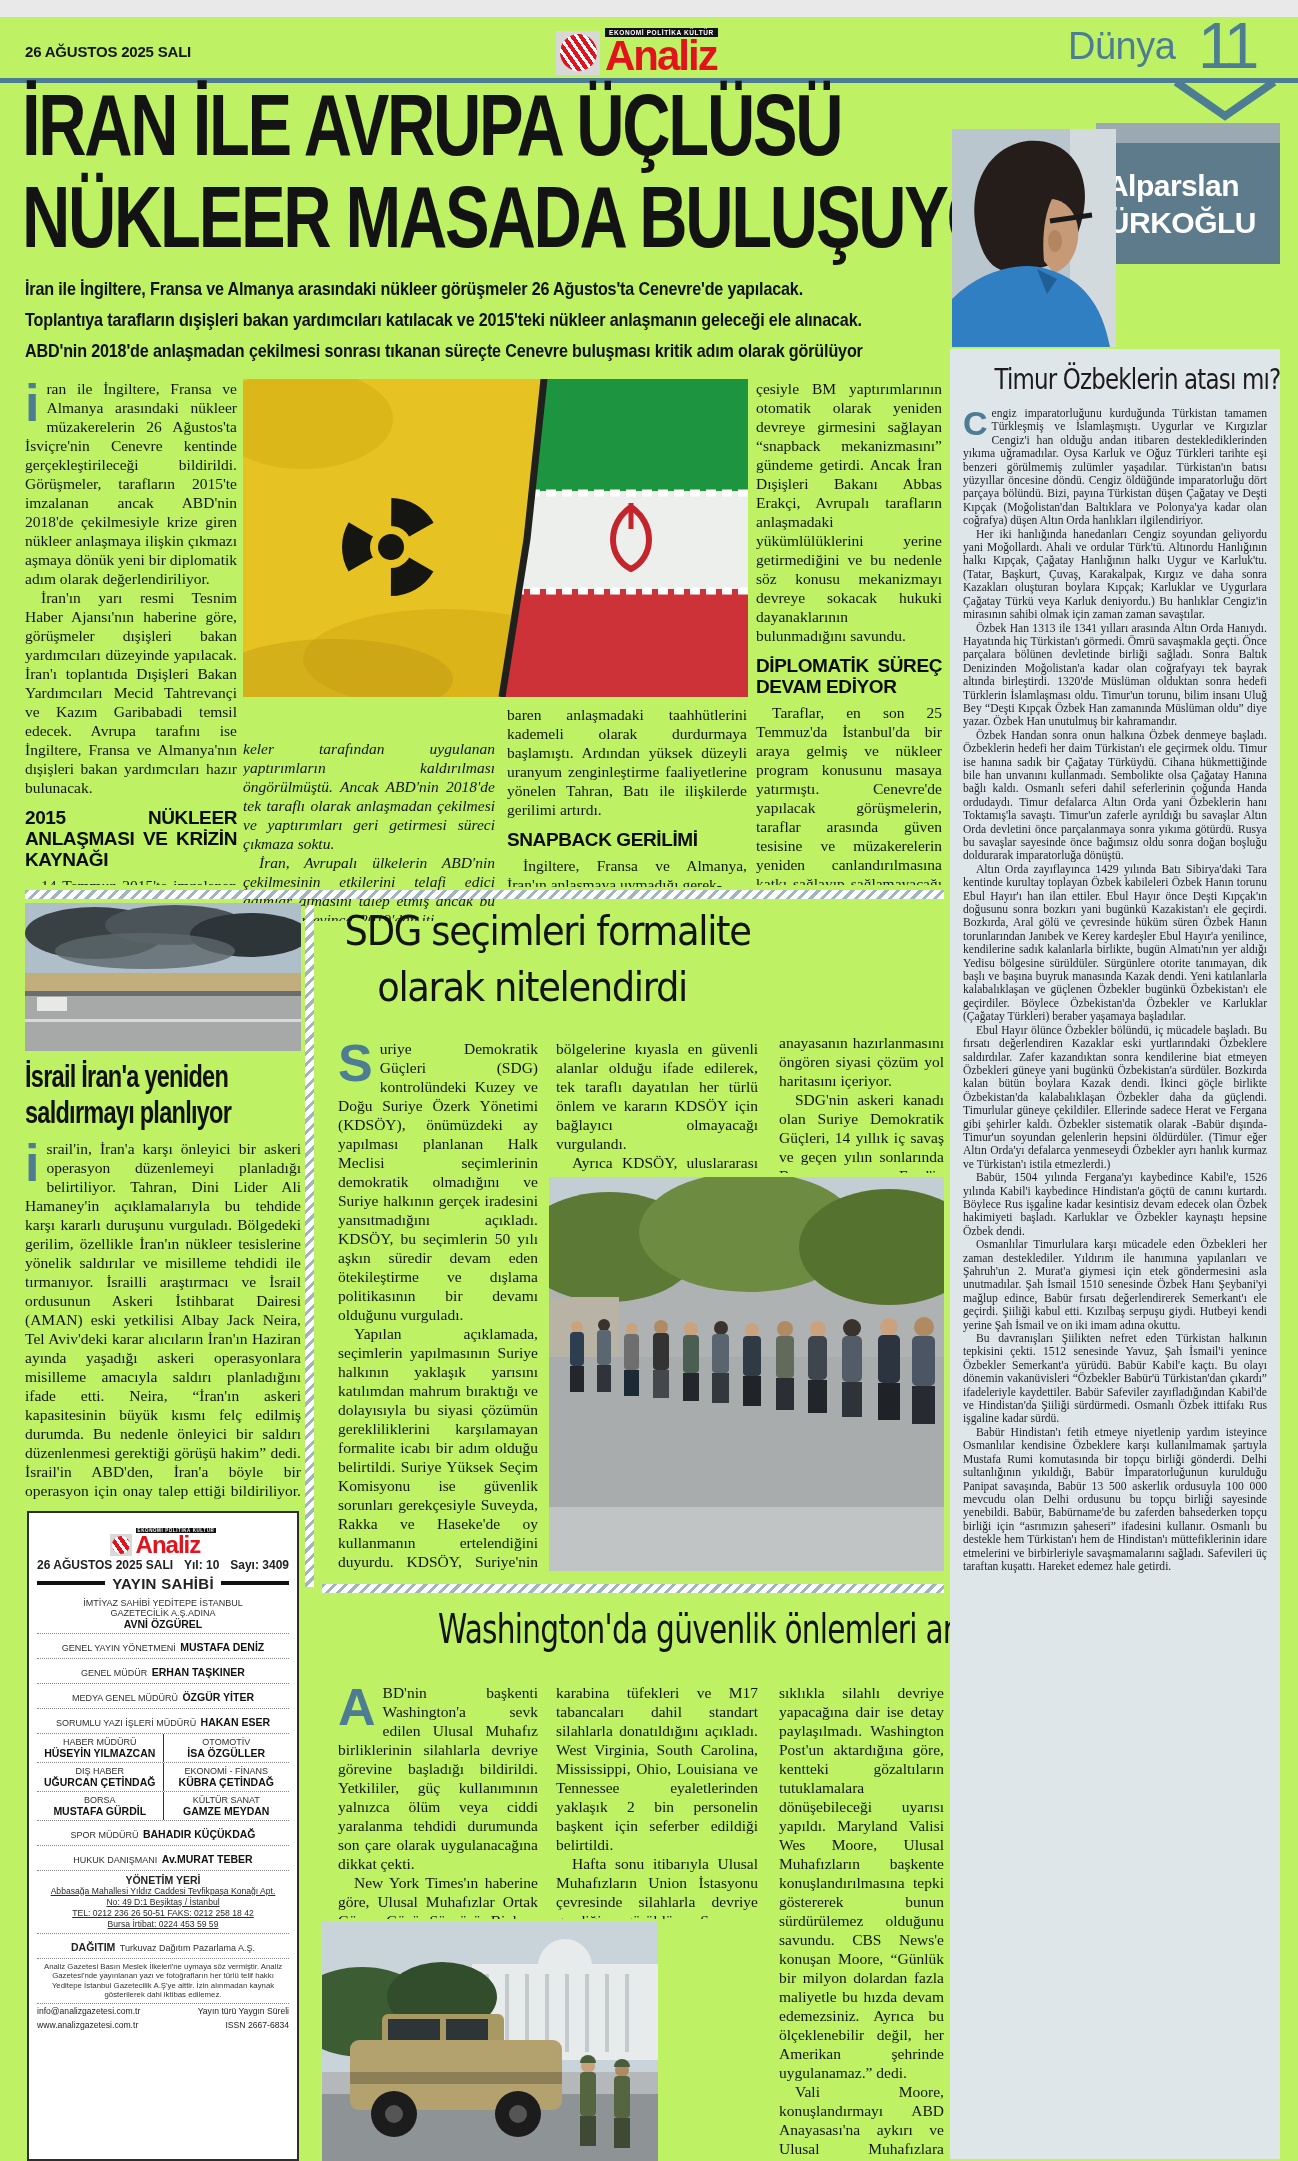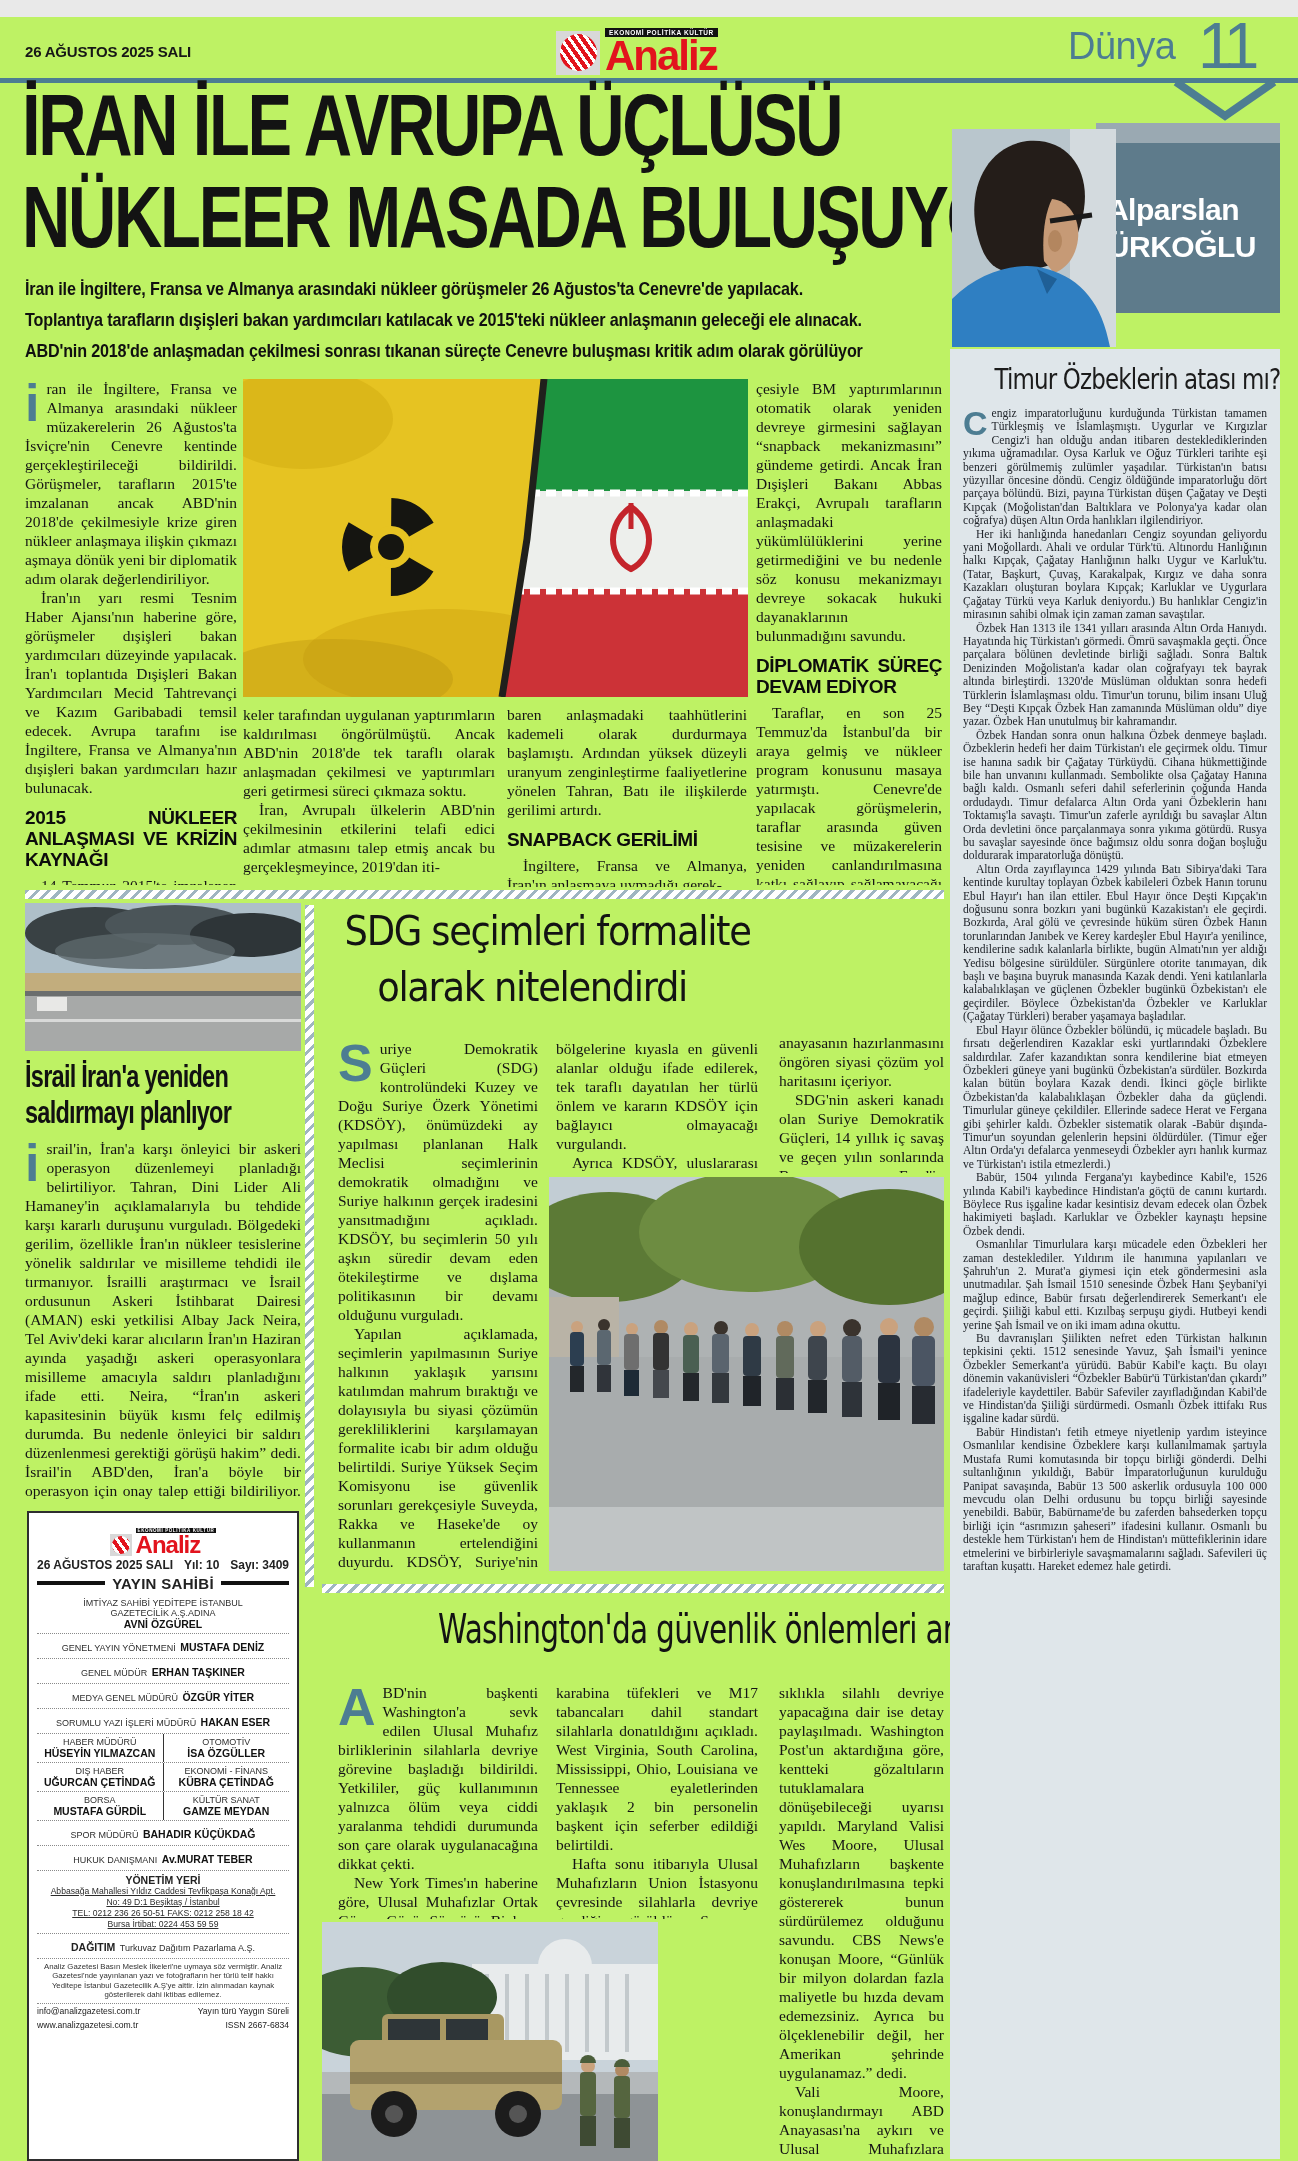--- a/index.html
+++ b/index.html
@@ -31,21 +31,21 @@
               font:700 19px/31px "Liberation Sans",sans-serif;letter-spacing:-0.2px;color:#101010;}
 
   
   .bodycol{font:15.5px/19px "Liberation Serif",serif;text-align:justify;color:#141414;}
   .bodycol p{margin:0;text-indent:16px;}
   .bodycol p.noind{text-indent:0;}
   .subhead{font:700 19px/21px "Liberation Sans",sans-serif;letter-spacing:-0.4px;margin:10px 0 6px;color:#0c0c0c;text-indent:0;}
   .dropcap{float:left;font:700 52px/42px "Liberation Sans",sans-serif;color:#4d7d92;margin:3px 7px 0 0;}
   #iran-col1{left:25px;top:362px;width:212px;height:506px;overflow:hidden;}
   #iran-photo{left:243px;top:362px;width:505px;height:318px;}
-  #iran-col2{left:243px;top:688px;width:252px;height:182px;overflow:hidden;}
+  #iran-col2{left:243px;top:722px;width:252px;height:182px;overflow:hidden;font-style:italic;}
   #iran-col3{left:507px;top:688px;width:240px;height:182px;overflow:hidden;}
   #iran-col4{left:756px;top:362px;width:186px;height:506px;overflow:hidden;}
 
   .hatch{background:repeating-linear-gradient(135deg,#9fb5c0 0 3px,#ffffff 3px 8px);}
   #div-top{left:25px;top:873px;width:919px;height:9px;}
   #div-vert{left:305px;top:888px;width:9px;height:682px;}
   #div-mid{left:322px;top:1567px;width:622px;height:9px;}
 
   
   #isr-photo{left:25px;top:886px;width:276px;height:148px;}
@@ -91,21 +91,21 @@
   #was-hl{left:335px;top:1586px;width:610px;text-align:center;}
   #was-hl span{display:inline-block;transform:scaleX(0.74);transform-origin:center;white-space:nowrap;
                font:400 40px/52px "DejaVu Sans",sans-serif;letter-spacing:-1px;color:#131313;}
   #was-col1{left:338px;top:1666px;width:200px;height:236px;overflow:hidden;}
   #was-col2{left:556px;top:1666px;width:202px;height:236px;overflow:hidden;}
   #was-col3{left:779px;top:1666px;width:165px;height:492px;overflow:hidden;}
   #was-photo{left:322px;top:1905px;width:336px;height:253px;}
 
   
   #col-tab{left:1096px;top:106px;width:184px;height:52px;background:#9aa9b2;}
-  #col-name{left:1066px;top:126px;width:214px;height:170px;background:#5e7b8b;color:#fff;
+  #col-name{left:1066px;top:126px;width:214px;height:121px;background:#5e7b8b;color:#fff;
             display:flex;flex-direction:column;align-items:center;justify-content:center;
             font:700 30px/37px "Liberation Sans",sans-serif;letter-spacing:-0.5px;}
   #col-photo{left:952px;top:112px;width:164px;height:218px;}
   #col-box{left:950px;top:332px;width:330px;height:1810px;background:#dfe6ea;box-sizing:border-box;
            padding:14px 13px;overflow:hidden;}
   #col-title{text-align:center;margin:0 0 10px;}
   #col-title span{display:inline-block;transform:scaleX(0.82);transform-origin:center;white-space:nowrap;
                   font:400 28px/34px "DejaVu Sans",sans-serif;letter-spacing:-1px;color:#1b1b1b;}
   .colp{font:11.6px/13.4px "Liberation Serif",serif;text-align:justify;margin:0;text-indent:13px;color:#22262c;}
   .colp.noind{text-indent:0;}

